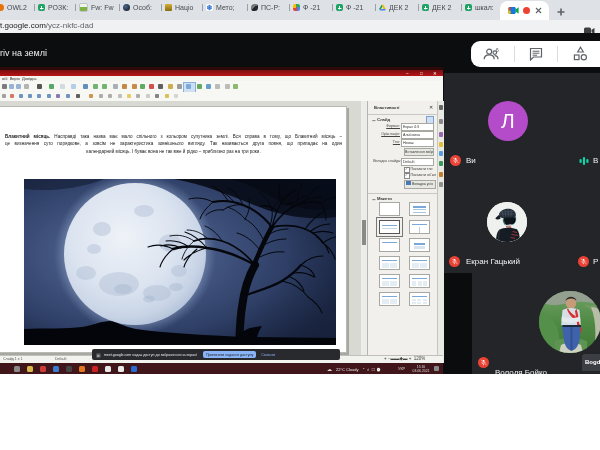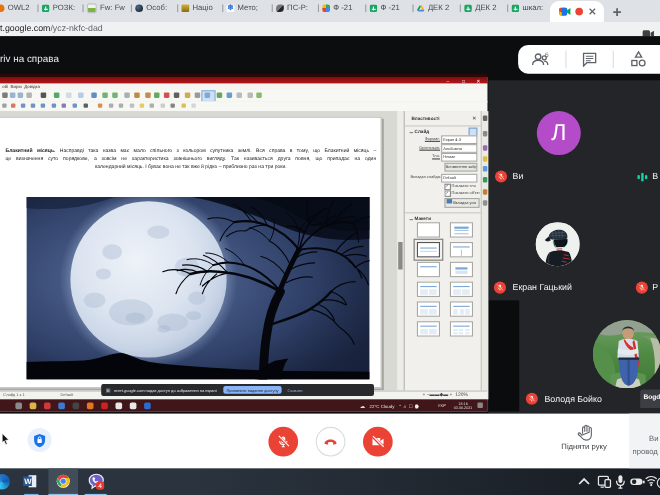--- a/index.html
+++ b/index.html
@@ -1,15 +1,15 @@
 <!DOCTYPE html>
 <html><head><meta charset="utf-8">
 <style>
 html,body{margin:0;padding:0}
-#pg{position:relative;width:600px;height:450px;overflow:hidden;font-family:"Liberation Sans",sans-serif;background:#0c0d0f}
+#pg{position:relative;width:600px;height:374px;overflow:hidden;font-family:"Liberation Sans",sans-serif;background:#0c0d0f}
 .ab{position:absolute}
 
 #tabs{left:0;top:0;width:600px;height:20px;background:#dee1e6}
 .tab{position:absolute;top:0;height:15px;display:flex;align-items:center;font-size:7px;color:#45494d;white-space:nowrap}
 .fav{display:inline-block;width:7px;height:7px;border-radius:2px;margin-right:3px;flex:0 0 auto}
 .sep{position:absolute;top:4px;width:1px;height:7px;background:#9aa0a6}
 #atab{left:500px;top:1px;width:49px;height:19px;background:#fff;border-radius:8px 8px 0 0;display:flex;align-items:center;justify-content:center}
 
 #url{left:0;top:20px;width:600px;height:13px;background:#eff1f3;font-size:8px;color:#5f6368;line-height:12px}
 
@@ -83,21 +83,21 @@
   </div>
 
   <div class="ab" id="url"><span style="color:#202124">t.google.com</span>/ycz-nkfc-dad
       <svg class="ab" style="left:584px;top:7px" width="11" height="8" viewBox="0 0 11 8">
         <rect x="0" y="0.5" width="7" height="7" rx="1.5" fill="#3c4043"></rect>
         <path d="M7.5 2.8 10.5 1v6L7.5 5.2z" fill="#3c4043"></path>
       </svg>
     </div>
 
   <div class="ab" id="meet">
-    <div class="ab" id="prez">riv на справа</div>
+    <div class="ab" id="prez">riv на землі</div>
     <div class="ab" id="wpanel">
       <svg class="ab" style="left:12px;top:6px" width="17" height="14" viewBox="0 0 17 14">
         <g stroke="#5f6368" stroke-width="1.2" fill="none">
           <circle cx="6.2" cy="4.6" r="2.5"></circle>
           <path d="M1.2 12.2 C1.2 9.4 3.4 7.8 6.2 7.8 C9 7.8 11.2 9.4 11.2 12.2"></path>
           <circle cx="11.8" cy="5.6" r="1.8"></circle>
           <path d="M11.6 8.6 C13.6 8.6 15 9.8 15 12.2"></path>
         </g>
         <text x="12.5" y="5" font-size="6" fill="#5f6368" font-family="Liberation Sans, sans-serif">6</text>
       </svg>
@@ -201,21 +201,21 @@
           </svg>
       </div>
       <div class="mic" style="left:34px;top:284px">
           <svg width="7" height="7" viewBox="0 0 12 12">
             <path d="M6 1.6c-1 0-1.7.7-1.7 1.7v2.5c0 1 .7 1.7 1.7 1.7s1.7-.7 1.7-1.7V3.3c0-1-.7-1.7-1.7-1.7z" fill="#fff"></path>
             <path d="M3 5.5c0 1.8 1.3 3 3 3s3-1.2 3-3M6 8.5v2" stroke="#fff" stroke-width="1" fill="none"></path>
             <path d="M1.5 1.5 10.5 10.5" stroke="#ea4335" stroke-width="2.4"></path>
             <path d="M1.8 1.2 10.8 10.2" stroke="#fff" stroke-width="1"></path>
           </svg>
         </div>
-      <div class="nm" style="left:51px;top:285px">Володя Бойко</div>
+      <div class="nm" style="left:51px;top:295px">Володя Бойко</div>
       <div class="ab" style="left:138px;top:281px;width:18px;height:17px;background:#3b3e42;border-radius:3px 0 0 0;color:#fff;font-size:6px;font-weight:bold;line-height:17px;padding-left:3px">Bogd</div>
     </div>
     <div class="ab" style="left:0;top:34px;width:443px;height:3px;background:#2d0809"></div>
     <div class="ab" id="share">
 
       <div class="ab" style="left:0;top:0;width:443px;height:5.5px;background:linear-gradient(#7a0f10,#b81518)"></div>
       <div class="ab" style="left:406px;top:1.5px;color:#fff;font-size:4.5px;line-height:3.5px">–</div>
       <div class="ab" style="left:420px;top:1.5px;color:#fff;font-size:4.5px;line-height:3.5px">□</div>
       <div class="ab" style="left:433px;top:1.5px;color:#fff;font-size:4.5px;line-height:3.5px">✕</div>
 

